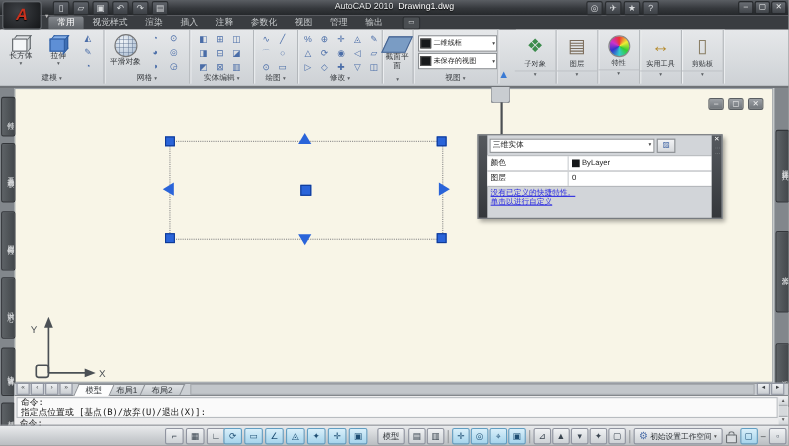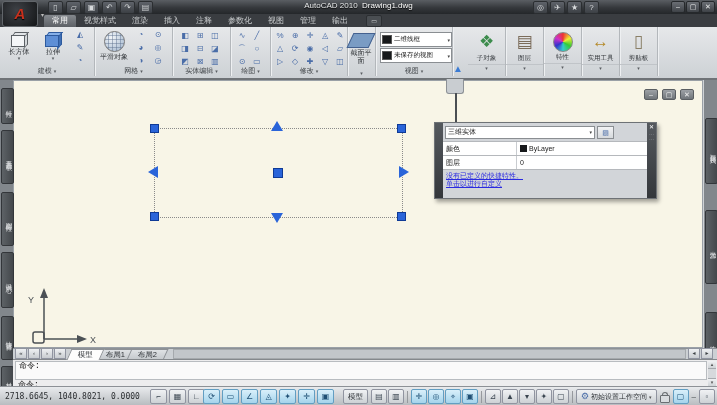--- a/index.html
+++ b/index.html
@@ -490,30 +490,30 @@
     <div class="ltrack"></div>
     <div class="lscroll">
         <span>◂</span>
         <span>▸</span>
       </div>
   </div>
 
   <div class="cmd">
     <div class="cmd-hist">
       <div class="cmd-line">命令:</div>
+      <div class="cmd-line">指定点位置或 [基点(B)/放弃(U)/退出(X)]:</div>
     </div>
     <div class="cmd-prompt">命令:</div>
     <div class="cmd-sb">
       <span class="up">▴</span>
       <span class="dn">▾</span>
     </div>
   </div>
 
   <div class="statusbar">
-    <span class="coords">2718.6645, 1040.8021, 0.0000</span>
     <div class="toggles" style="left:150px;">
         <span class="tg">⌐</span>
         <span class="tg">▦</span>
         <span class="tg">∟</span>
       </div>
     <div class="toggles" style="left:203px;">
         <span class="tg blue">⟳</span>
         <span class="tg blue">▭</span>
         <span class="tg blue">∠</span>
         <span class="tg blue">◬</span>

